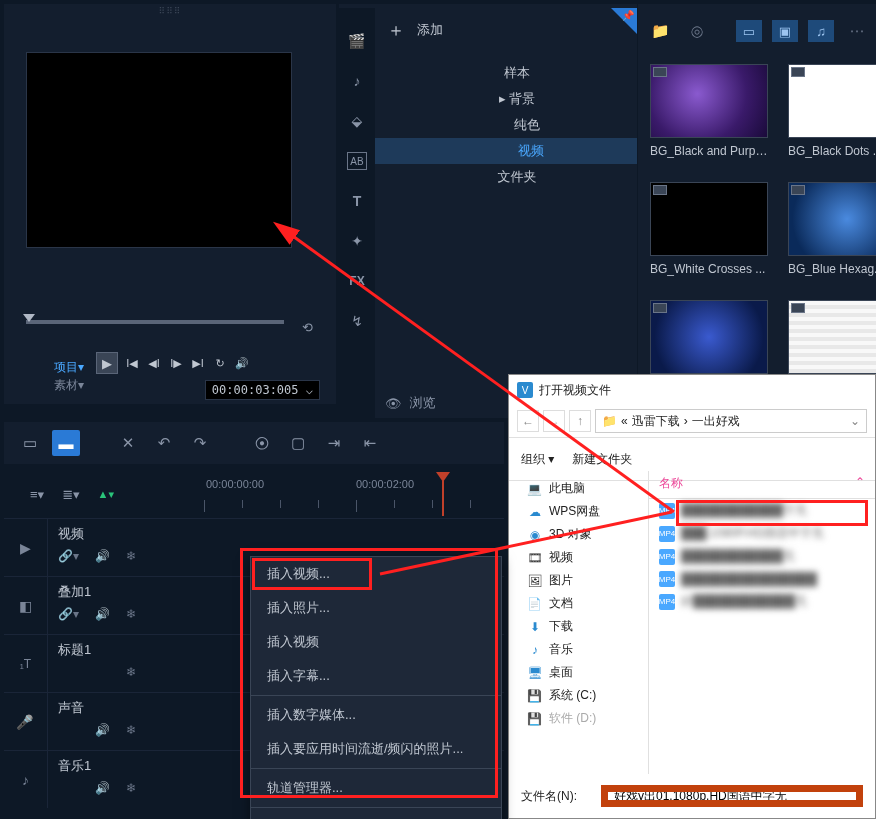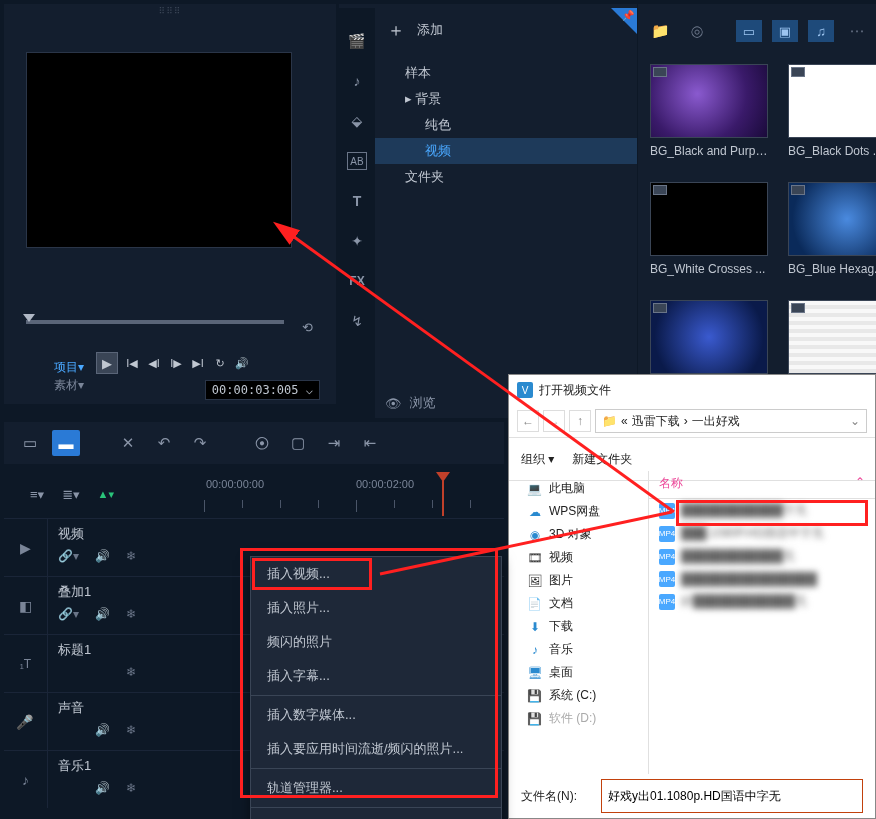--- a/index.html
+++ b/index.html
@@ -19,21 +19,21 @@
 .play-btn { width: 22px; height: 22px; background:#3a4556; border:1px solid #5a6578; display:flex; align-items:center; justify-content:center; }
 .ctrl-ico { color:#c0c7d1; font-size:11px; width:16px; text-align:center; }
 .timecode { position: absolute; right: 16px; top: 376px; background:#000; color:#c0c7d1; font-family: monospace; font-size: 12px; padding: 2px 6px; border:1px solid #2a3548; }
 
 
 .lib-panel { position: absolute; left: 339px; top: 4px; width: 298px; height: 414px; background: #131e2e; }
 .lib-iconcol { position: absolute; left: 0; top: 4px; width: 36px; height: 410px; background: #0d1826; display:flex; flex-direction:column; align-items:center; gap:22px; padding-top:24px; }
 .lib-iconcol .ico { width:20px; height:18px; color:#8a95a8; display:flex; align-items:center; justify-content:center; font-size:14px; }
 .lib-head { position: absolute; left: 40px; top: 4px; height: 44px; right: 0; display:flex; align-items:center; gap:12px; padding-left:8px; }
 .lib-head .plus { font-size:18px; color:#c0c7d1; }
-.lib-tree { position: absolute; left: 52px; top: 56px; right: 8px; }
+.lib-tree { position: absolute; left: 52px; top: 56px; right: 8px; text-align: center; }
 .tree-item { padding: 4px 0 4px 12px; color:#c0c7d1; }
 .tree-item.lv2 { padding-left: 14px; }
 .tree-item.lv3 { padding-left: 34px; }
 .tree-item.sel { background:#1e3a5a; color:#4aa8ff; margin-left:-16px; padding-left:50px; margin-right:-8px; }
 .lib-browse { position: absolute; left: 46px; bottom: 6px; display:flex; align-items:center; gap:8px; color:#8a95a8; }
 .pin-corner { position:absolute; right:0; top:4px; width:0; height:0; border-top:26px solid #2a7ad6; border-left:26px solid transparent; }
 .pin-corner::after{content:"📌"; position:absolute; top:-24px; right:2px; font-size:10px; color:#fff;}
 
 
 .grid-panel { position: absolute; left: 638px; top: 4px; right: 0; height: 372px; background: #131e2e; }
@@ -94,21 +94,21 @@
 .file-dlg .body { position:absolute; left:0; top:96px; right:0; bottom:44px; display:flex;}
 .file-dlg .nav { width:140px; border-right:1px solid #e0e0e0; padding:6px 0; overflow:hidden;}
 .file-dlg .nav .ni { display:flex; align-items:center; gap:6px; padding:3px 8px 3px 18px; font-size:12px;}
 .file-dlg .nav .ni .nico{width:16px; text-align:center;}
 .file-dlg .list { flex:1; padding:4px 0;}
 .file-dlg .list .hdr{height:24px; border-bottom:1px solid #e0e0e0; display:flex; padding:0 10px; font-size:12px; color:#ec4899;}
 .file-dlg .list .fi{display:flex; align-items:center; gap:6px; padding:3px 10px; font-size:12px;}
 .file-dlg .list .fi .fico{width:16px; height:16px; background:#4aa8ff; color:#fff; font-size:8px; display:flex;align-items:center;justify-content:center; border-radius:2px;}
 .file-dlg .list .fi .blur{filter:blur(3px); color:#666;}
 .file-dlg .foot { position:absolute; left:0; bottom:0; right:0; height:44px; display:flex; align-items:center; padding:0 12px; gap:24px; font-size:12px;}
-.file-dlg .foot input{flex:1; height:34px; border:1px solid #c2410c; padding:0 6px; font-size:12px;}
+.file-dlg .foot input{flex:1; height:22px; border:7px solid #c2410c; padding:0 6px; font-size:12px;}
 
 
 .redbox { position:absolute; border:3px solid #ff2020; z-index:50; pointer-events:none;}
 .redarrow { position:absolute; z-index:50; pointer-events:none;}
 </style>
 </head>
 <body>
 
 <div class="preview-panel">
   <div class="preview-grip">⠿⠿⠿</div>
@@ -304,21 +304,21 @@
           <span>🔊</span>
           <span>❄</span>
         </div>
     </div>
   </div>
 </div>
 
 <div class="ctx-menu">
   <div class="ctx-item">插入视频...</div>
   <div class="ctx-item">插入照片...</div>
-  <div class="ctx-item">频闪的照片</div>
+  <div class="ctx-item">插入视频</div>
   <div class="ctx-item">插入字幕...</div>
   <div class="ctx-sep"></div>
   <div class="ctx-item">插入数字媒体...</div>
   <div class="ctx-item">插入要应用时间流逝/频闪的照片...</div>
   <div class="ctx-sep"></div>
   <div class="ctx-item">轨道管理器...</div>
   <div class="ctx-sep"></div>
   <div class="ctx-item disabled">删除间隙</div>
 
 </div>

